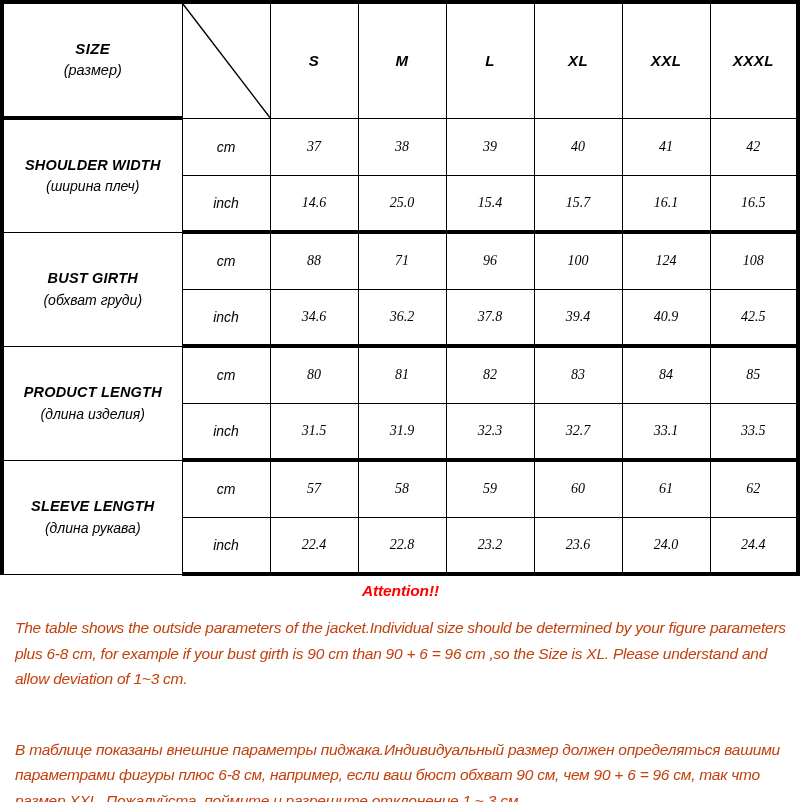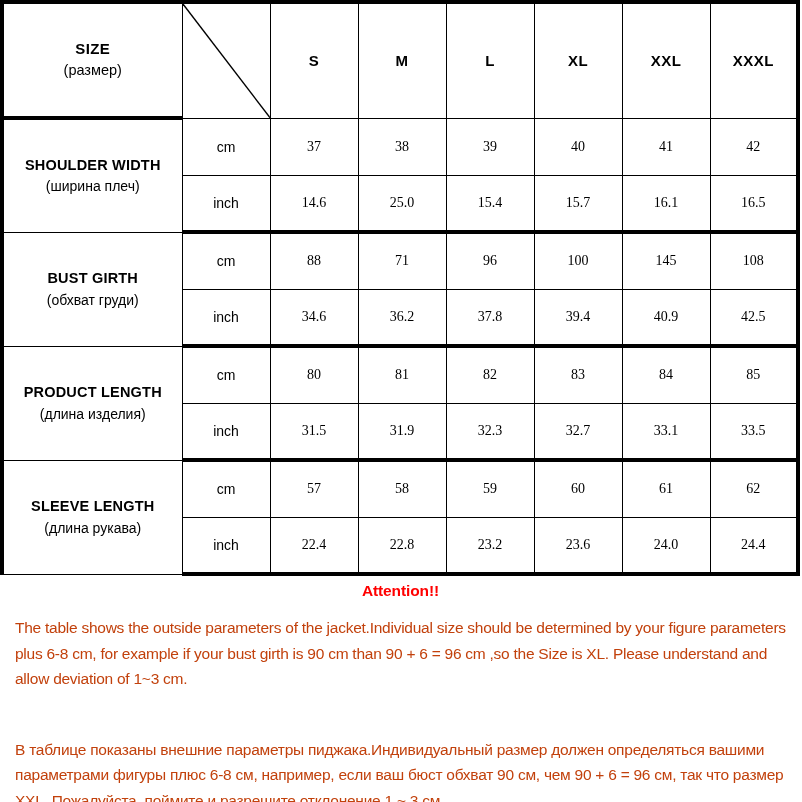--- a/index.html
+++ b/index.html
@@ -13,20 +13,21 @@
     font-family: "Liberation Sans", sans-serif;
     color: #000000;
     overflow: hidden;
   }
 
   .page {
     position: relative;
     width: 802px;
     height: 696px;
     background: #ffffff;
+    font-style: italic;
   }
 
   
   table.size-table {
     border-collapse: collapse;
     table-layout: fixed;
     width: 795px;
     margin: 0;
     background: #ffffff;
   }
@@ -192,21 +193,21 @@
       <tr class="r-data">
         <td class="row-label tb-left" rowspan="2">
           <div>BUST GIRTH</div>
           <div class="sub">(обхват груди)</div>
         </td>
         <td class="unit-cell">cm</td>
         <td class="num-cell">88</td>
         <td class="num-cell">71</td>
         <td class="num-cell">96</td>
         <td class="num-cell">100</td>
-        <td class="num-cell">145</td>
+        <td class="num-cell">124</td>
         <td class="num-cell tb-right">108</td>
       </tr>
       <tr class="r-data">
         <td class="unit-cell tb-bottom">inch</td>
         <td class="num-cell tb-bottom">34.6</td>
         <td class="num-cell tb-bottom">36.2</td>
         <td class="num-cell tb-bottom">37.8</td>
         <td class="num-cell tb-bottom">39.4</td>
         <td class="num-cell tb-bottom">40.9</td>
         <td class="num-cell tb-bottom tb-right">42.5</td>

